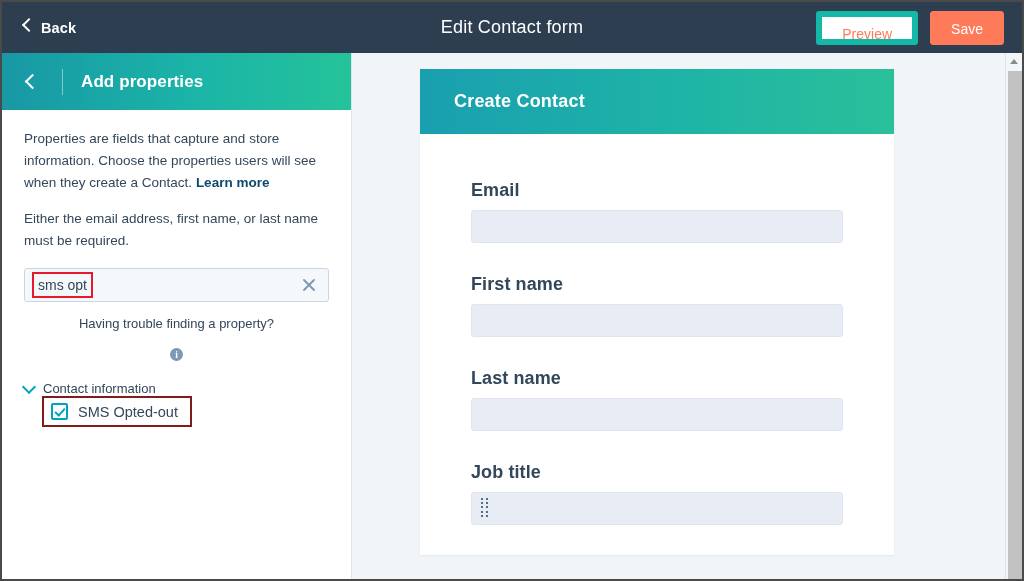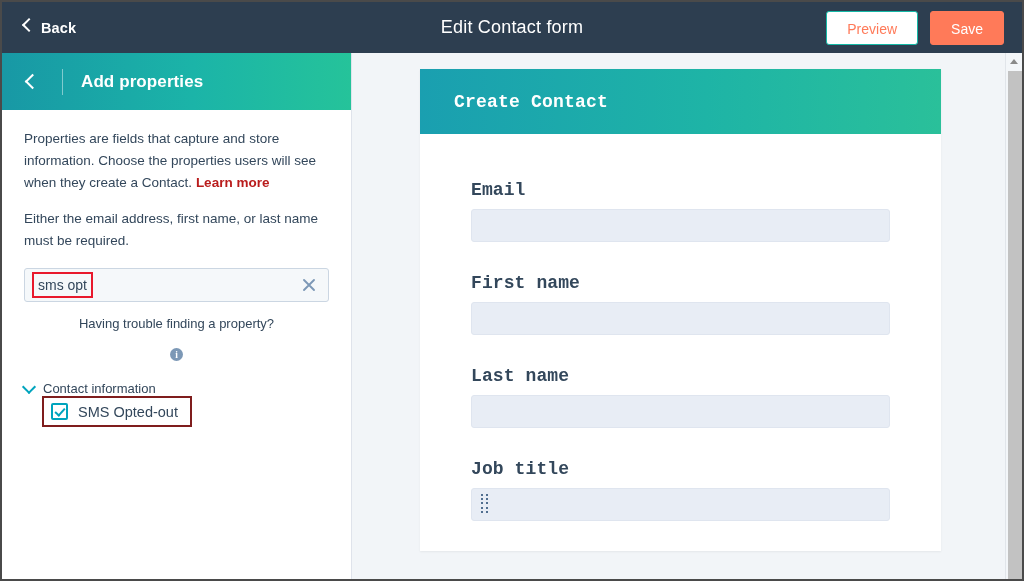--- a/index.html
+++ b/index.html
@@ -73,21 +73,21 @@
     padding: 0 20px;
     height: 34px;
     line-height: 34px;
     box-sizing: border-box;
     cursor: pointer;
     white-space: nowrap;
   }
   .btn-preview {
     background: #ffffff;
     color: #ff7a59;
-    border: 1px solid #14b8a6;
+    border: 6px solid #14b8a6;
   }
   .btn-save {
     background: #ff7a59;
     color: #ffffff;
     border: 1px solid #ff7a59;
   }
 
   
   .body-area {
     position: absolute;
@@ -144,21 +144,21 @@
     padding: 18px 22px 0 22px;
   }
   .desc {
     color: #33475b;
     font-size: 13.5px;
     line-height: 22px;
     margin: 0 0 16px 0;
   }
   .desc.tight { margin-bottom: 14px; }
   .learn-more {
-    color: #b91c1c;
+    color: #0c4a6e;
     font-weight: bold;
     cursor: pointer;
     text-decoration: none;
   }
 
   .search-wrap {
     position: relative;
     height: 34px;
     background: #f5f8fa;
     border: 1px solid #cbd6e2;
@@ -268,24 +268,23 @@
     position: absolute;
     left: 351px; top: 0;
     right: 0; bottom: 0;
     background: #f2f5f8;
     overflow: hidden;
   }
   .form-card {
     position: absolute;
     left: 67px;
     top: 16px;
-    width: 521px;
+    width: 474px;
     background: #ffffff;
     box-shadow: 0 1px 2px rgba(0,0,0,.06);
-    font-family: Liberation Mono, monospace;
   }
   .card-header {
     height: 65px;
     background: linear-gradient(90deg, #1a9fb0 0%, #1eb4a6 55%, #2ac09a 100%);
     display: flex;
     align-items: center;
   }
   .card-title {
     color: #ffffff;
     font-size: 18px;

